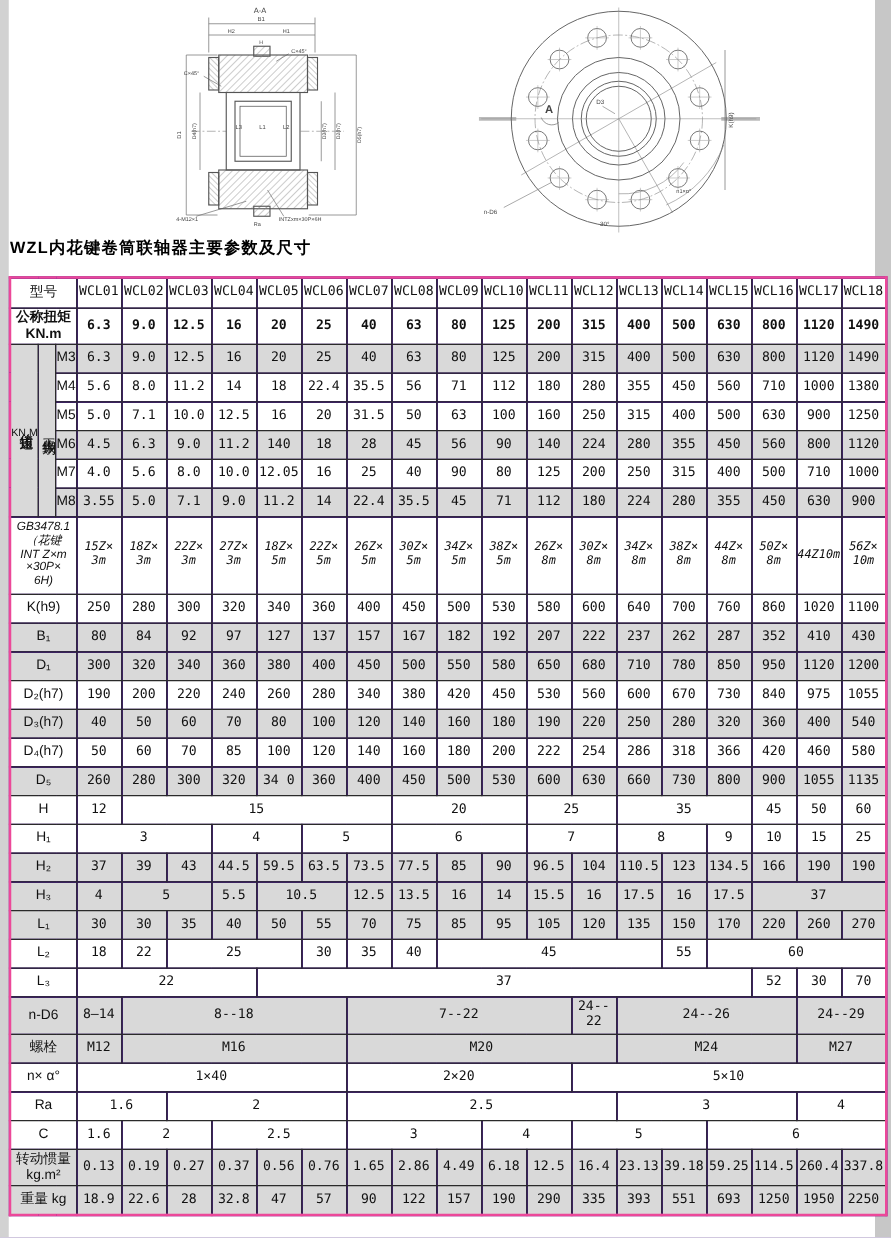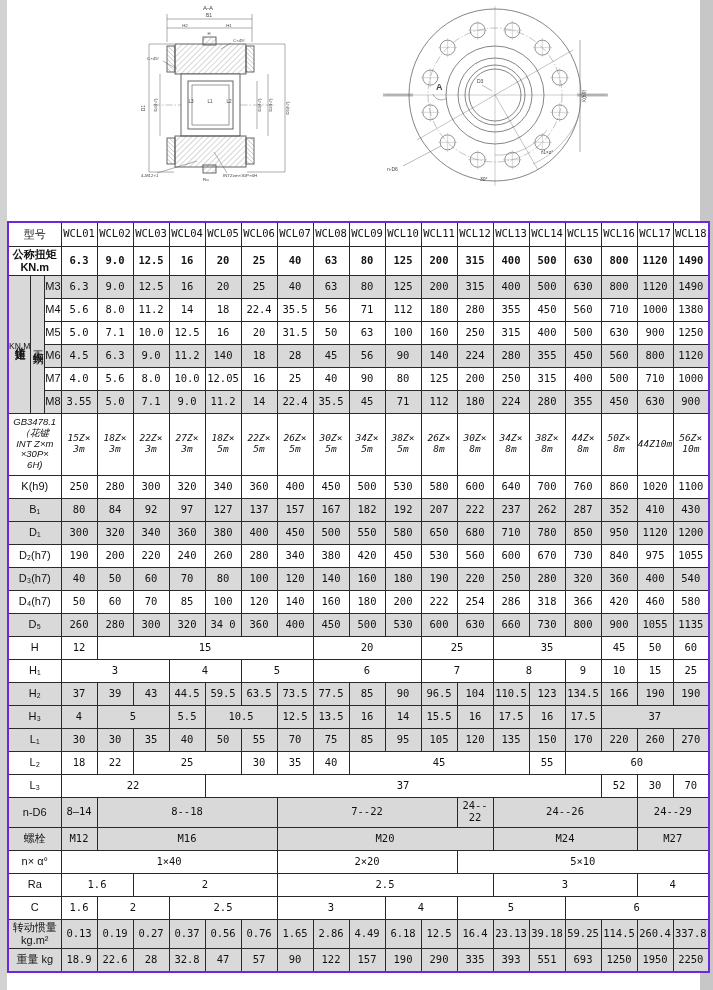--- a/index.html
+++ b/index.html
@@ -4,21 +4,21 @@
 <style>
   html,body{margin:0;padding:0;background:#e9e9e9;}
   .page{position:relative;width:713px;height:990px;background:#ffffff;overflow:hidden;
         font-family:"Liberation Sans",sans-serif;color:#111;}
   .band-left{position:absolute;left:0;top:0;width:7px;height:990px;background:#d2d2d2;}
   .band-right{position:absolute;left:700px;top:0;width:13px;height:990px;background:#c7c7c7;}
   .drawing{position:absolute;}
   #page-title{position:absolute;left:8px;top:189px;width:500px;font-size:13px;font-weight:bold;
               letter-spacing:1px;color:#000;}
   #ptable{position:absolute;left:7px;top:221px;border-collapse:collapse;table-layout:fixed;
-          background:#4c1d95;border:2px solid #6d28d9;}
+          background:#4c1d95;border:2px solid #ec4899;}
   #ptable td{border:1px solid #2a2a2a;text-align:center;vertical-align:middle;padding:0;
              font-size:10.5px;line-height:1.12;font-family:"DejaVu Sans Mono",monospace;
              height:22px;overflow:hidden;white-space:pre-line;}
   #ptable td.lbl{font-family:"Liberation Sans",sans-serif;font-size:11px;}
   #ptable td.small{font-size:9.5px;font-style:italic;}
   #ptable tr.bg-g td{background:#d9d9d9;}
   #ptable tr.bg-w td{background:#ffffff;}
   .vtxt{writing-mode:vertical-rl;text-orientation:upright;margin:0 auto;line-height:1;
         font-size:11px;letter-spacing:1px;}
   .vunit{font-size:8.5px;line-height:1;}
@@ -167,20 +167,21 @@
       <text x="94" y="83" font-size="5">D3</text>
       <line x1="99" y1="85" x2="109" y2="91" stroke="#777" stroke-width="0.5"></line>
       <text transform="rotate(-90 203 96)" x="203" y="96" font-size="5" text-anchor="middle">K(h9)</text>
       <text x="4" y="171" font-size="5">n-D6</text>
       <line x1="20" y1="166" x2="58" y2="146" stroke="#777" stroke-width="0.5"></line>
       <text x="97" y="181" font-size="5">30°</text>
       <text x="158" y="154" font-size="4.5">n1×α°</text>
     </svg>
   </div>
 
+  <div id="page-title">WZL内花键卷筒联轴器主要参数及尺寸</div>
 
   <table id="ptable">
     <colgroup>
         <col style="width: 22px;">
         <col style="width: 14px;">
         <col style="width: 14px;">
         <col style="width: 36px;">
         <col style="width: 36px;">
         <col style="width: 36px;">
         <col style="width: 36px;">

